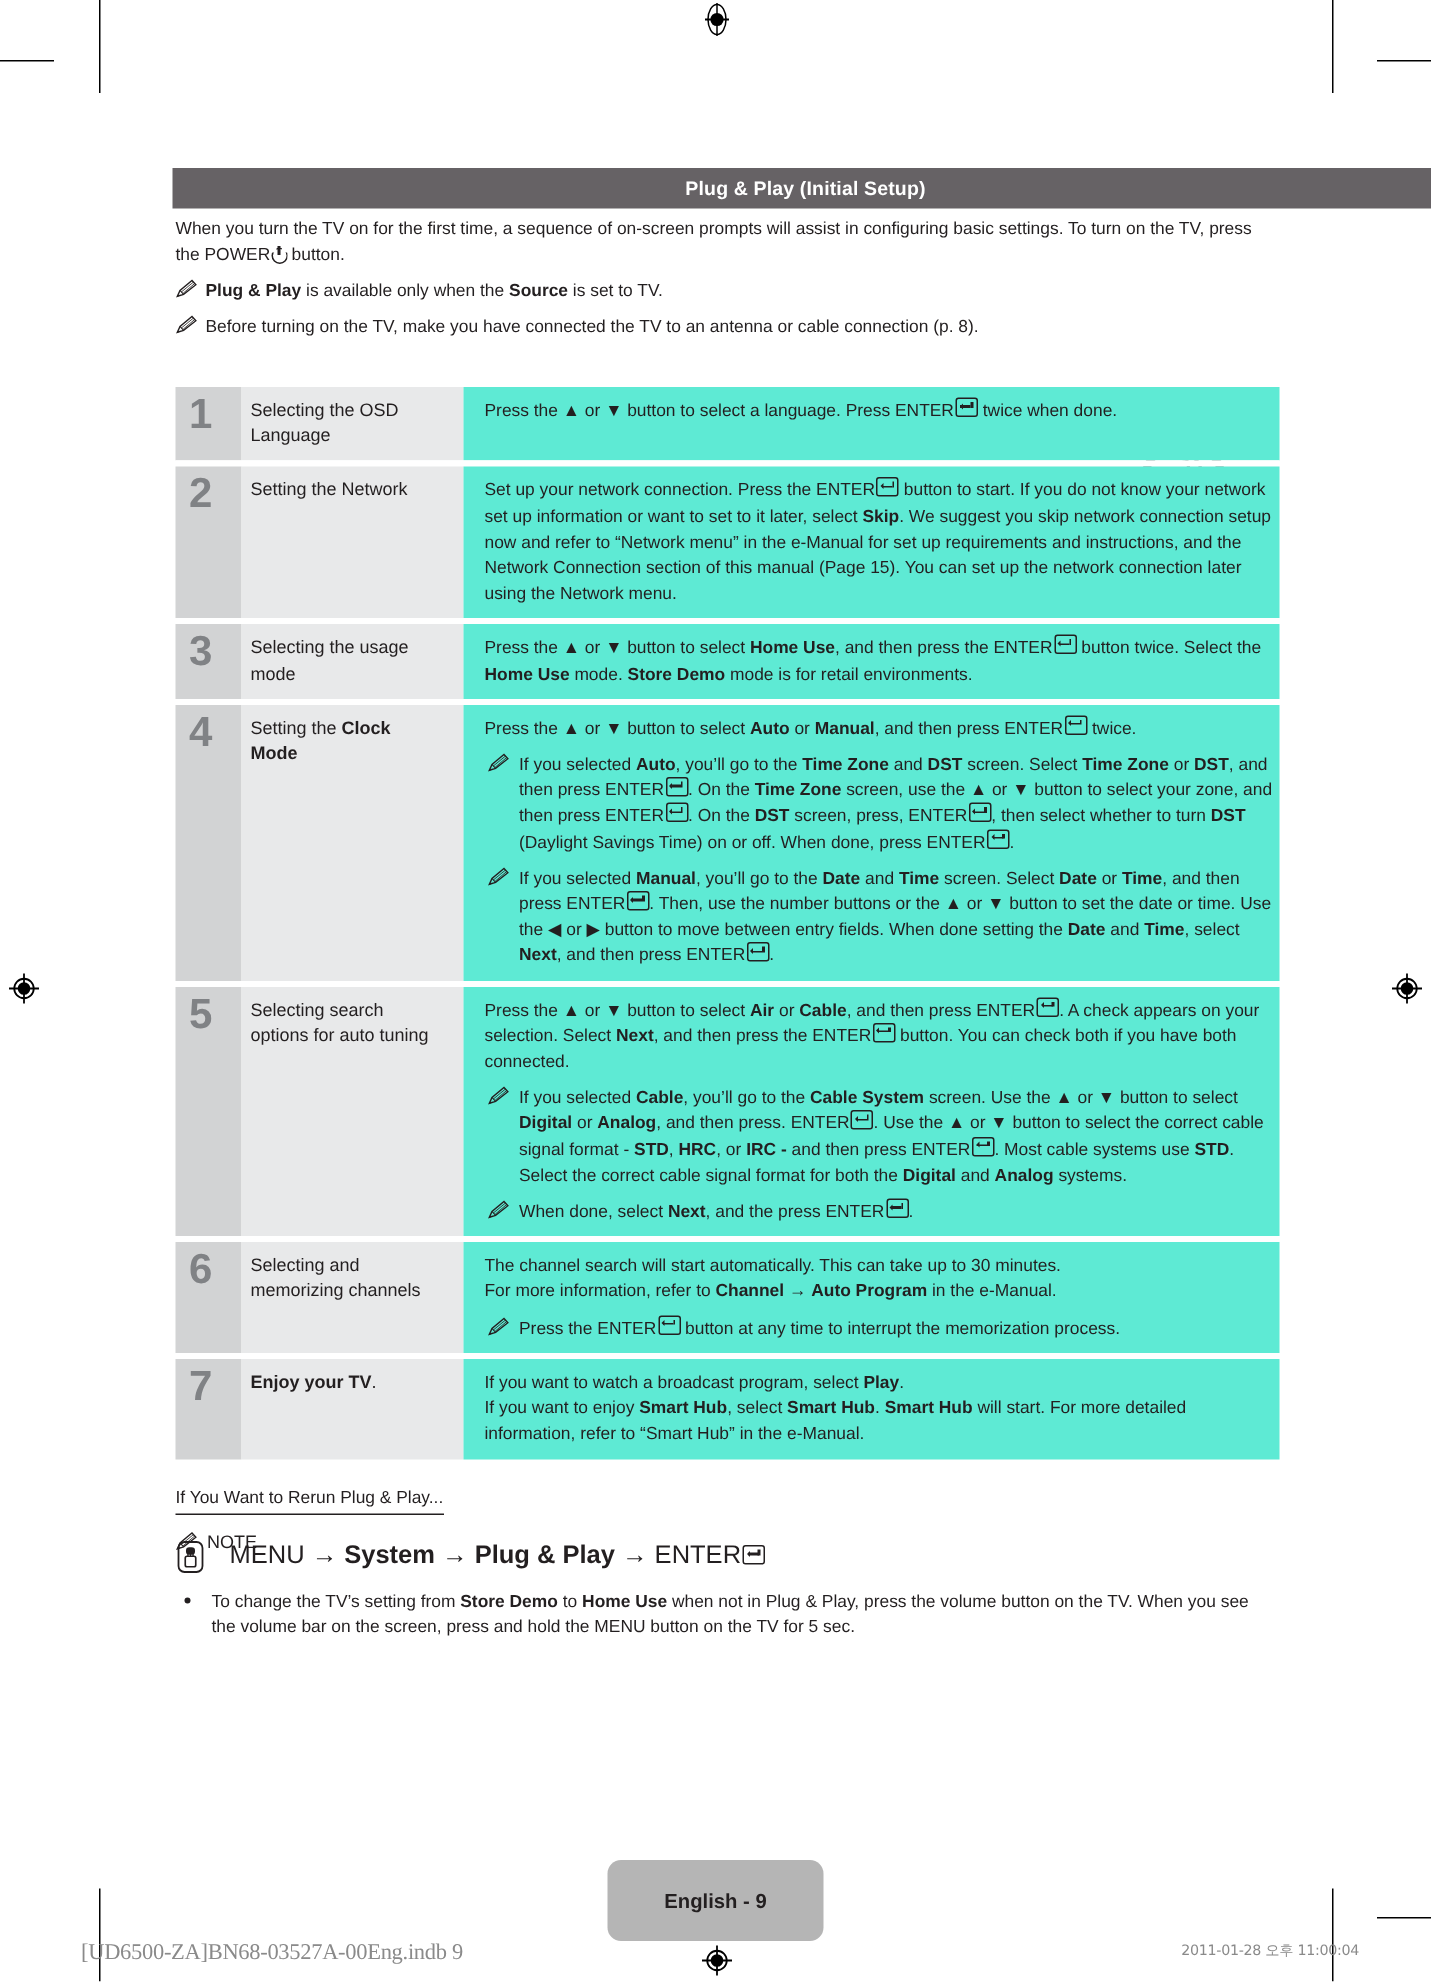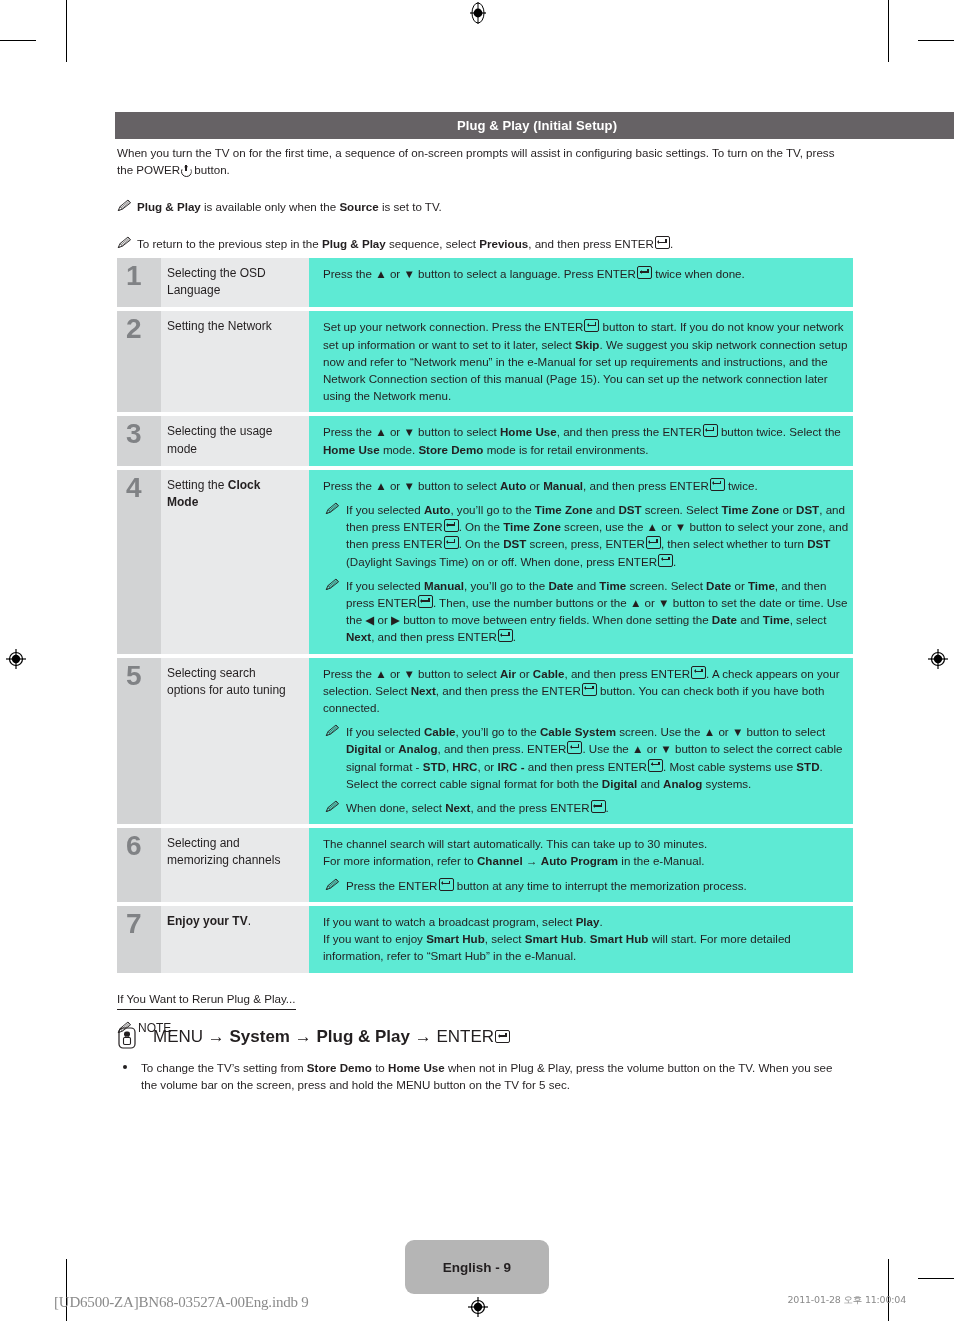--- a/index.html
+++ b/index.html
@@ -57,21 +57,21 @@
     width: 722px;
     font-size: 11.6px;
     line-height: 17.2px;
     color: #231f20;
   }
   .intro p { margin: 0 0 2px 0; }
 
   .noteline {
     position: relative;
     padding-left: 20px;
-    margin-top: 20px;
+    margin-top: 7px;
     font-size: 11.6px;
     line-height: 17px;
   }
   .noteline .pencil {
     position: absolute;
     left: 0;
     top: 1px;
   }
 
   
@@ -351,31 +351,20 @@
         <svg width="15" height="13" viewBox="0 0 15 13">
             <path d="M1.2 11.6 L3.0 7.6 L11.0 1.0 L13.6 3.8 L5.4 10.2 Z" fill="none" stroke="#231f20" stroke-width="0.9"></path>
             <path d="M3.0 7.6 L5.4 10.2" stroke="#231f20" stroke-width="0.7"></path>
             <path d="M4.1 8.5 L11.9 2.1 M5.1 9.5 L12.8 3.0" stroke="#231f20" stroke-width="0.55"></path>
             <path d="M1.2 11.6 L3.3 10.6" stroke="#231f20" stroke-width="0.7"></path>
           </svg>
       </span>
       <b>Plug &amp; Play</b> is available only when the <b>Source</b> is set to TV.
     </div>
 
-    <div class="noteline">
-      <span class="pencil">
-        <svg width="15" height="13" viewBox="0 0 15 13">
-            <path d="M1.2 11.6 L3.0 7.6 L11.0 1.0 L13.6 3.8 L5.4 10.2 Z" fill="none" stroke="#231f20" stroke-width="0.9"></path>
-            <path d="M3.0 7.6 L5.4 10.2" stroke="#231f20" stroke-width="0.7"></path>
-            <path d="M4.1 8.5 L11.9 2.1 M5.1 9.5 L12.8 3.0" stroke="#231f20" stroke-width="0.55"></path>
-            <path d="M1.2 11.6 L3.3 10.6" stroke="#231f20" stroke-width="0.7"></path>
-          </svg>
-      </span>
-      To return to the previous step in the <b>Plug &amp; Play</b> sequence, select <b>Previous</b>, and then press ENTER<span class="ent"><i class="entarrow"></i></span>.
-    </div>
 
     <div class="noteline">
       <span class="pencil">
         <svg width="15" height="13" viewBox="0 0 15 13">
             <path d="M1.2 11.6 L3.0 7.6 L11.0 1.0 L13.6 3.8 L5.4 10.2 Z" fill="none" stroke="#231f20" stroke-width="0.9"></path>
             <path d="M3.0 7.6 L5.4 10.2" stroke="#231f20" stroke-width="0.7"></path>
             <path d="M4.1 8.5 L11.9 2.1 M5.1 9.5 L12.8 3.0" stroke="#231f20" stroke-width="0.55"></path>
             <path d="M1.2 11.6 L3.3 10.6" stroke="#231f20" stroke-width="0.7"></path>
           </svg>
       </span>

